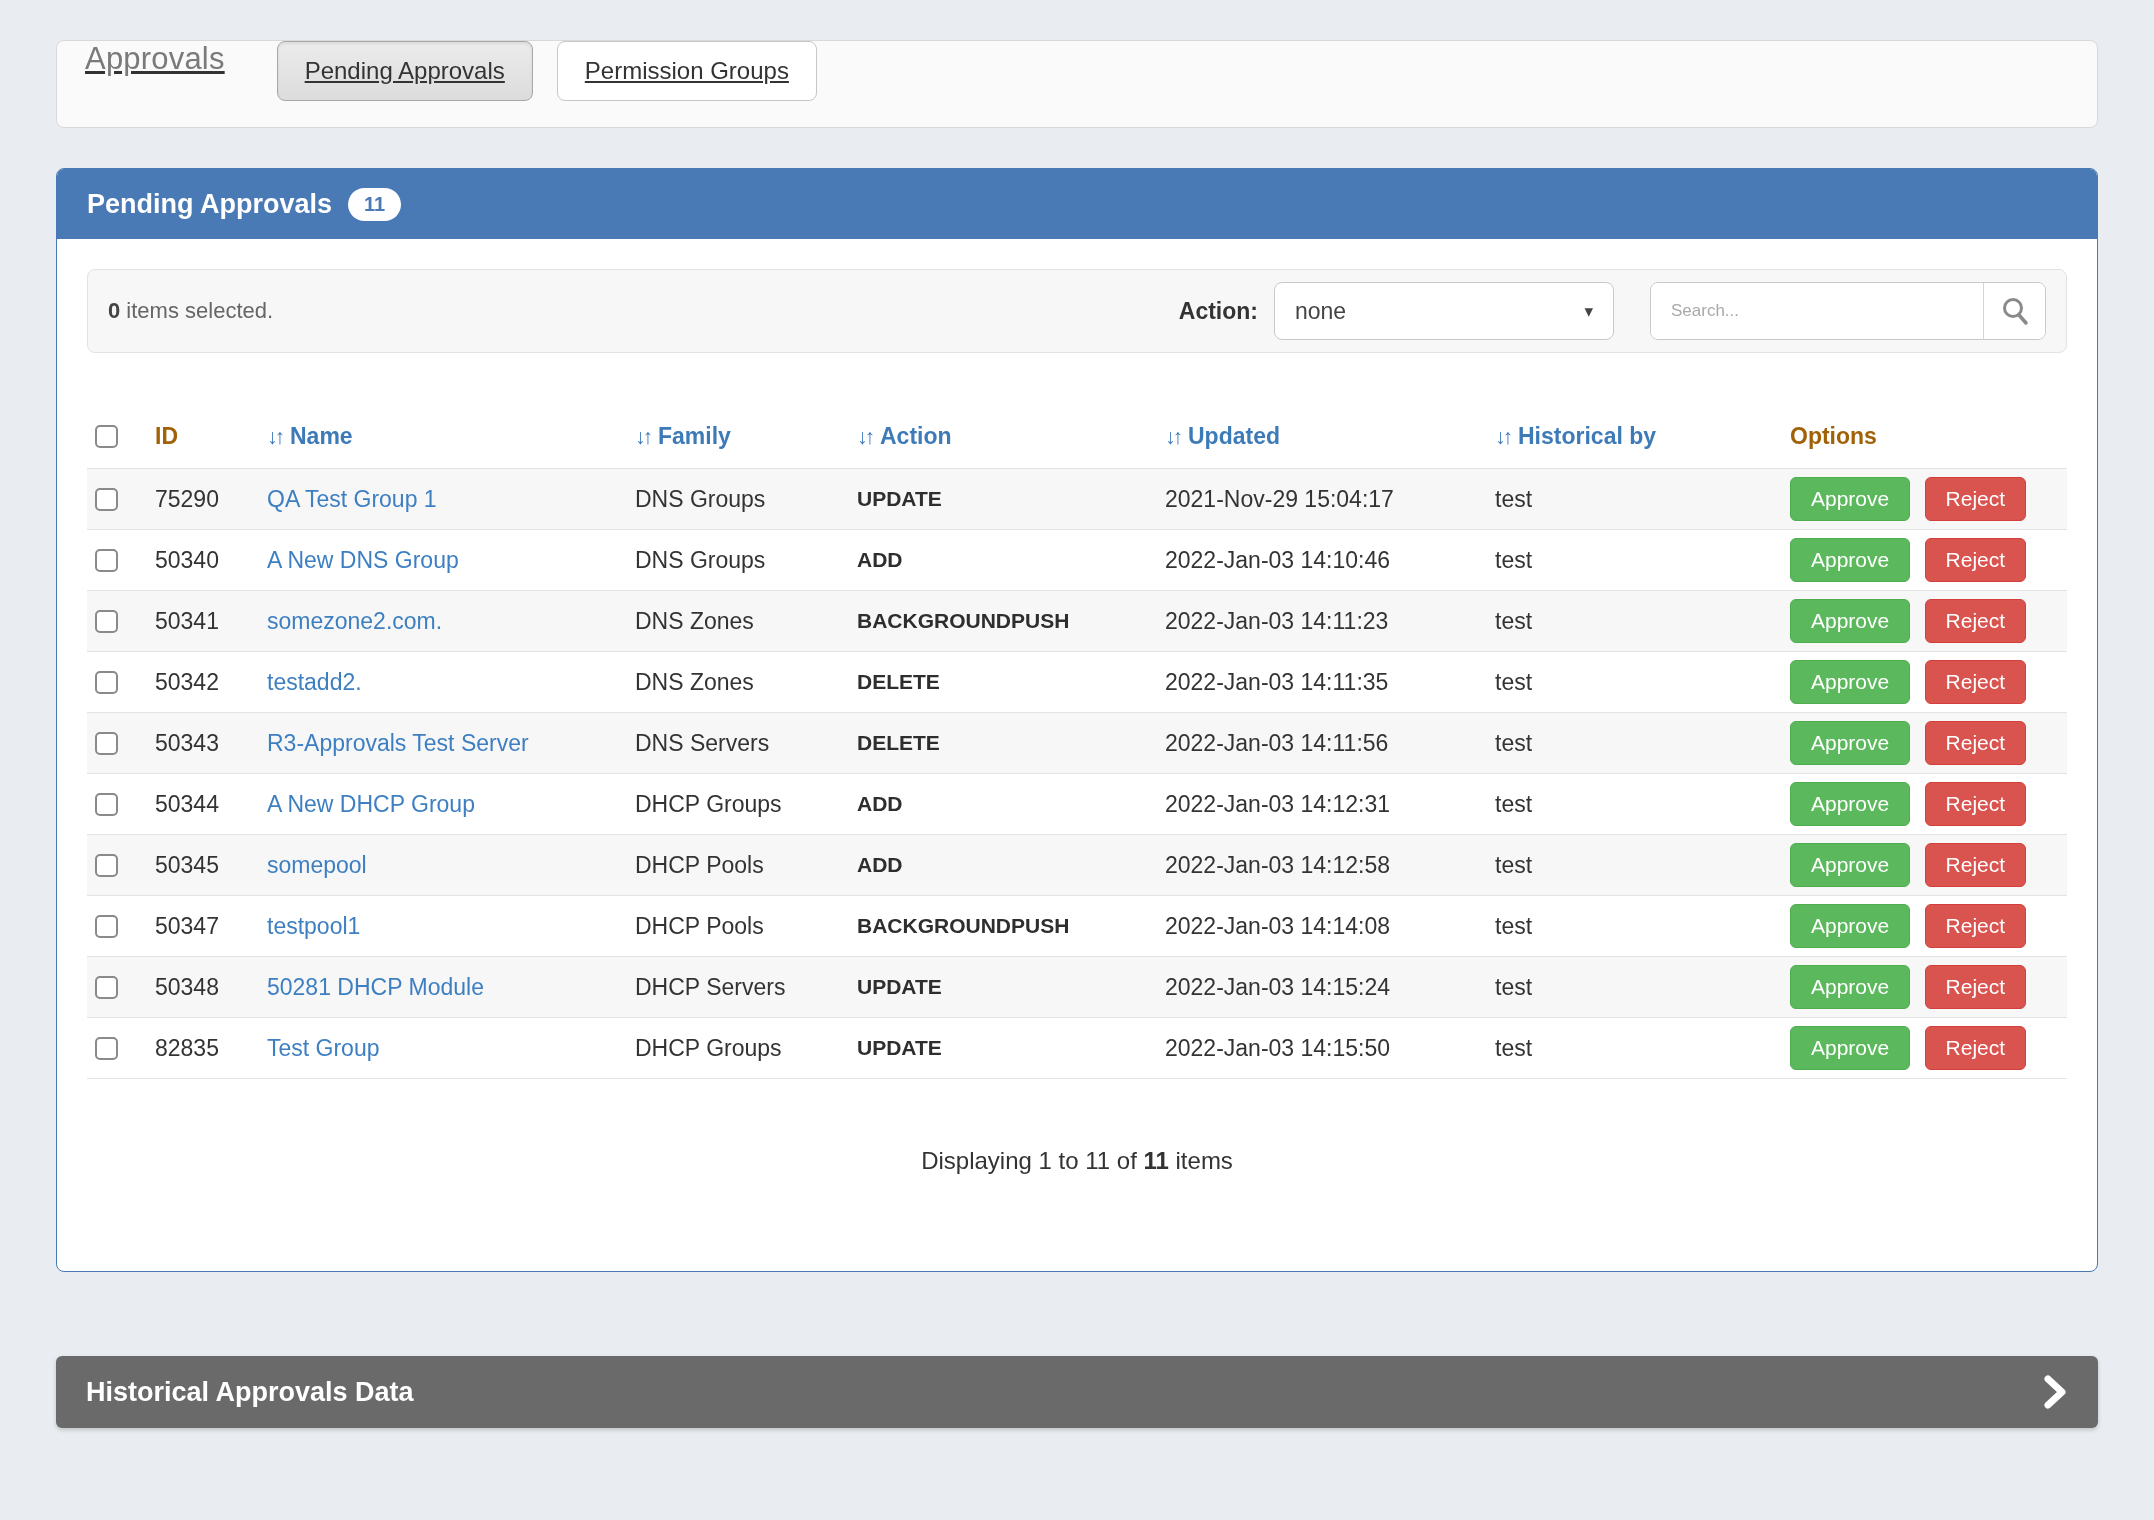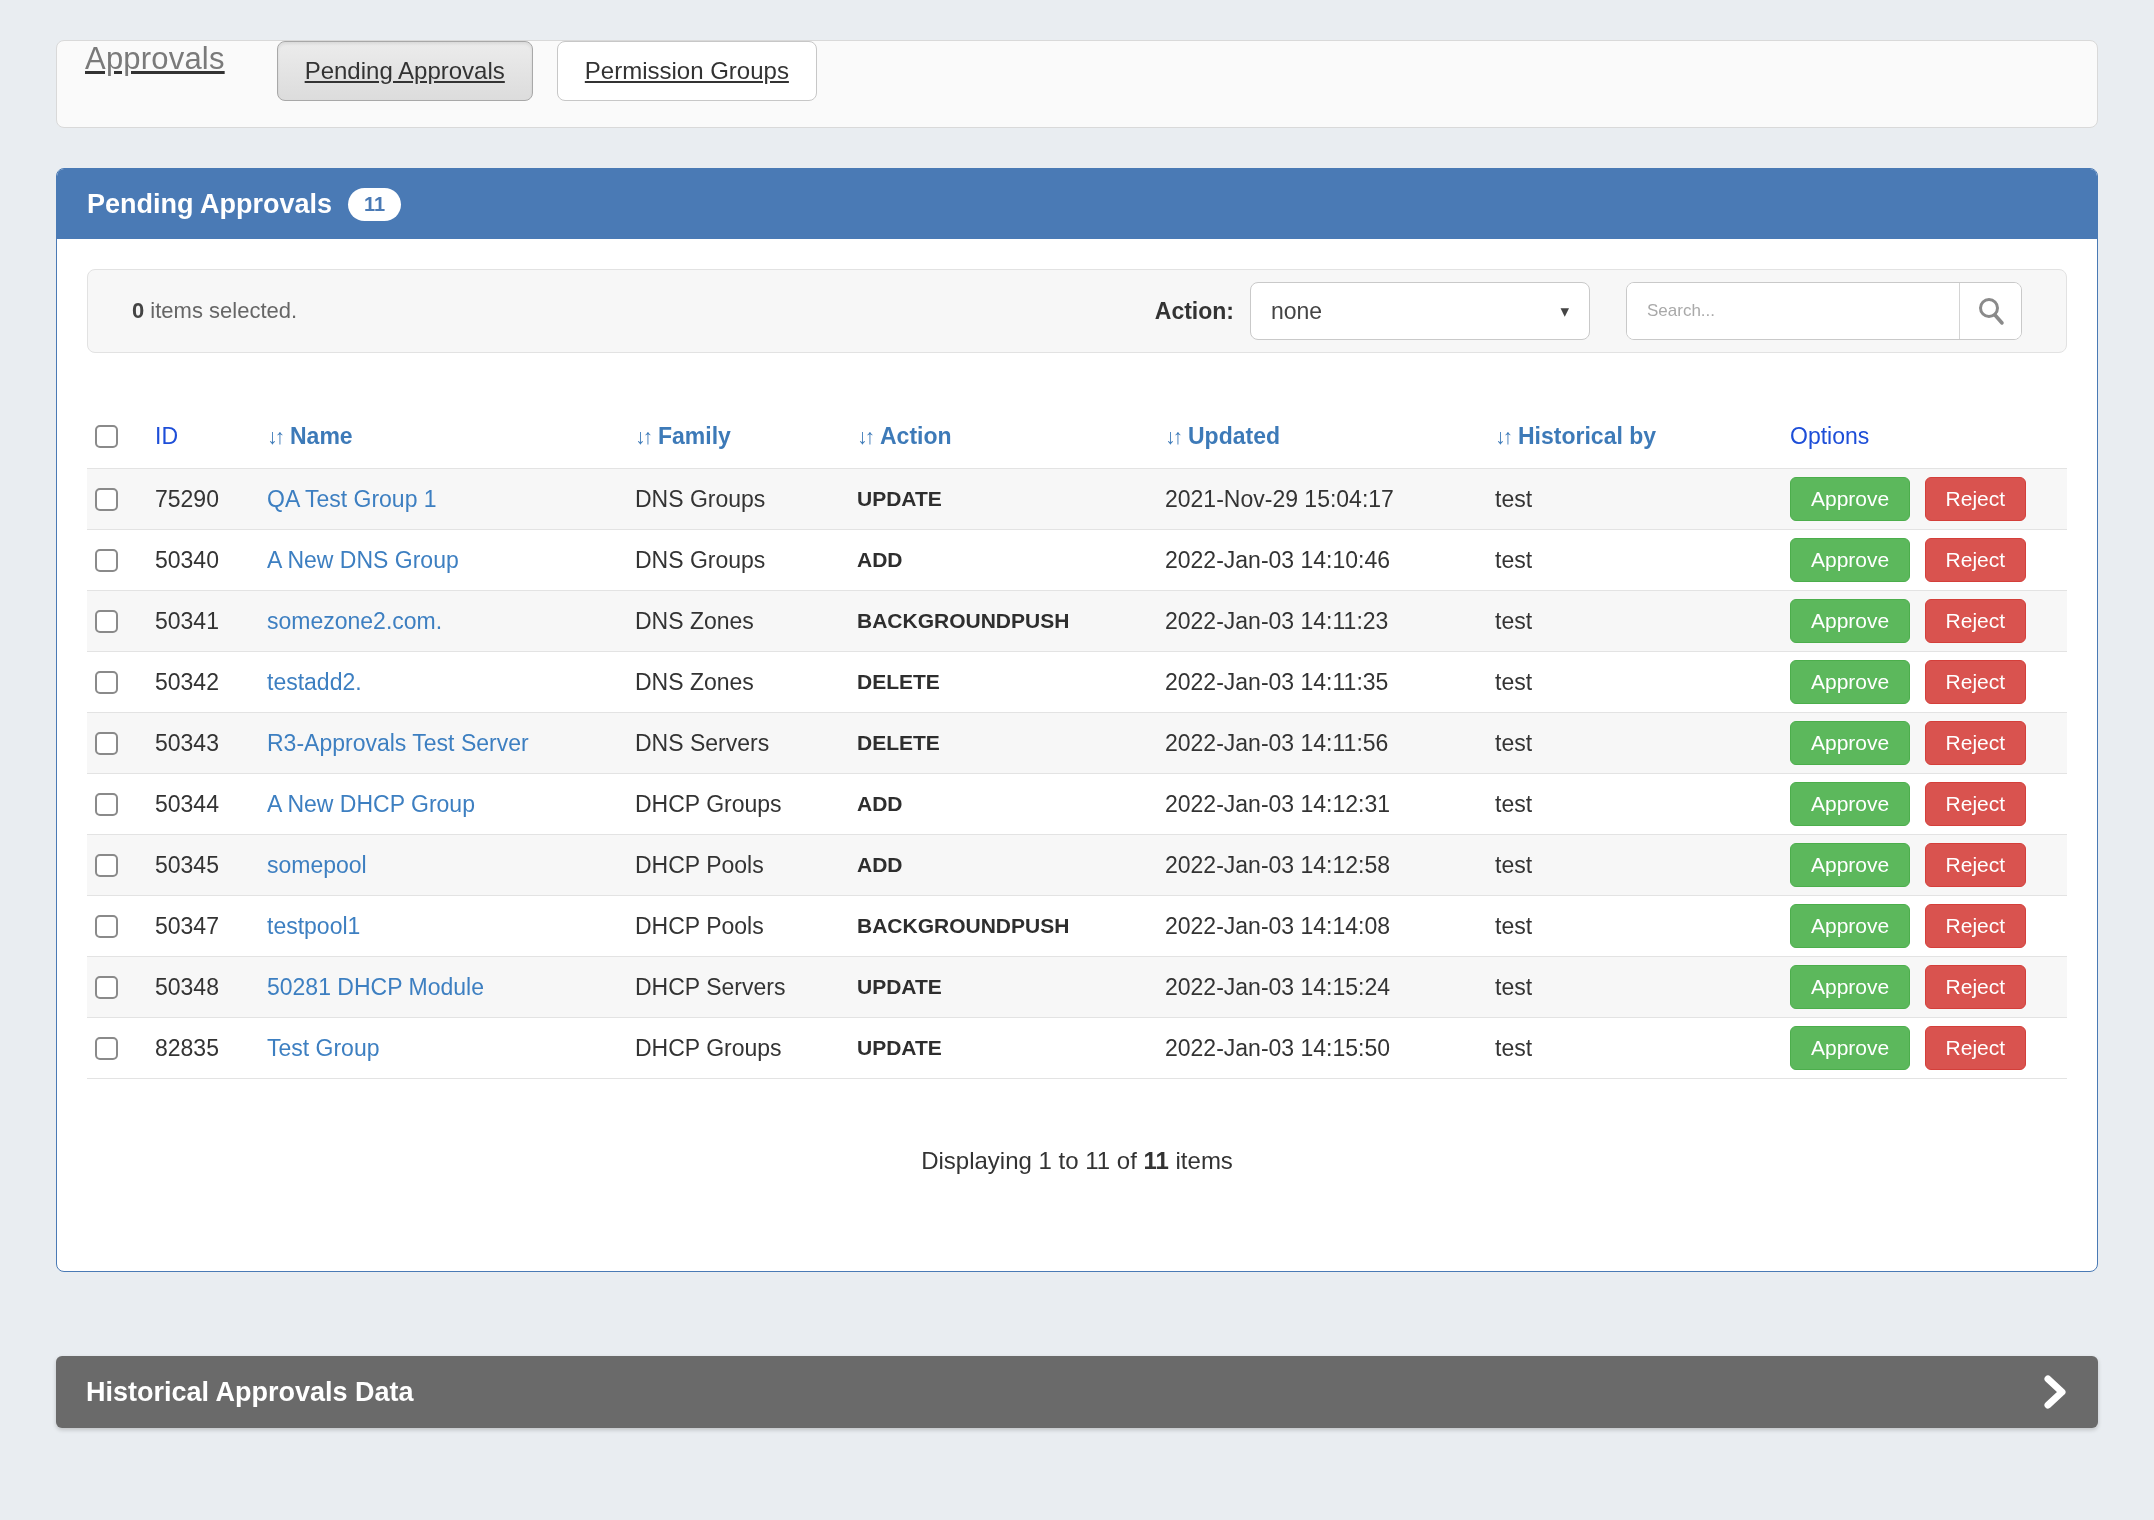--- a/index.html
+++ b/index.html
@@ -15,38 +15,38 @@
 
   
   .panel { border:1px solid #4a7ab5; border-radius:8px; background:#ffffff; overflow:hidden; }
   .panel-header { background:#4a7ab5; height:70px; display:flex; align-items:center; padding:0 30px; }
   .panel-title { color:#ffffff; font-size:27px; font-weight:bold; }
   .count-badge { background:#ffffff; color:#4a7ab5; font-size:20px; font-weight:bold; border-radius:999px; padding:5px 16px; margin-left:16px; }
 
   .panel-body { padding:30px 30px 96px 30px; }
 
   
-  .inner-toolbar { background:#f7f7f7; border:1px solid #e2e2e2; border-radius:8px; height:84px; display:flex; align-items:center; padding:0 44px; margin-bottom:56px;justify-content:flex-end; }
+  .inner-toolbar { background:#f7f7f7; border:1px solid #e2e2e2; border-radius:8px; height:84px; display:flex; align-items:center; padding:0 20px; margin-bottom:56px;justify-content:flex-end; }
   .selected-info { font-size:22px; color:#666; }
   .selected-info b { color:#444; }
   .toolbar-right { margin-left:auto; display:flex; align-items:center; }
   .action-label { font-size:23px; font-weight:bold; color:#333; margin-right:16px; }
   .action-select { width:340px; height:58px; background:#fff; border:1px solid #c9c9c9; border-radius:8px; display:flex; align-items:center; padding:0 20px; font-size:23px; color:#444; cursor:pointer; margin-right:36px; }
   .select-caret { margin-left:auto; font-size:17px; color:#444; }
   .search-group { display:flex; height:58px; border:1px solid #c9c9c9; border-radius:8px; background:#fff; overflow:hidden; }
   .search-input { border:none; outline:none; width:332px; padding:0 20px; font-size:17px; color:#444; font-family:"Liberation Sans","DejaVu Sans",sans-serif; }
   .search-input::placeholder { color:#a9a9a9; }
   .search-btn { width:62px; border:none; border-left:1px solid #d4d4d4; background:#fff; display:flex; align-items:center; justify-content:center; cursor:pointer; }
 
   
   table { width:100%; border-collapse:collapse; table-layout:fixed; }
   col.c-check{width:60px;} col.c-id{width:112px;} col.c-name{width:368px;} col.c-family{width:222px;}
   col.c-action{width:308px;} col.c-updated{width:330px;} col.c-submit{width:295px;} col.c-options{width:auto;}
   thead th { text-align:left; font-size:23px; padding:14px 8px 18px 8px; }
-  th.h-plain { color:#1d4ed8; font-weight:normal; }
+  th.h-plain { color:#a16207; font-weight:bold; }
   th.h-sort  { color:#3d7ab8; font-weight:bold; }
   .sort-glyph { letter-spacing:-3px; margin-right:8px; font-weight:bold; font-size:21px; }
   tbody td { font-size:23px; padding:0 8px; height:61px; border-top:1px solid #e3e3e3; vertical-align:middle; }
   tbody tr:nth-child(odd) { background:#f7f7f7; }
   tbody tr:nth-child(even) { background:#ffffff; }
   tbody tr:last-child td { border-bottom:1px solid #e3e3e3; }
   td.cell-id { color:#333; }
   td.cell-name a { color:#3d7fc1; text-decoration:none; cursor:pointer; }
   td.cell-family { color:#333; }
   td.cell-action { font-weight:bold; font-size:21px; color:#2e2e2e; }

